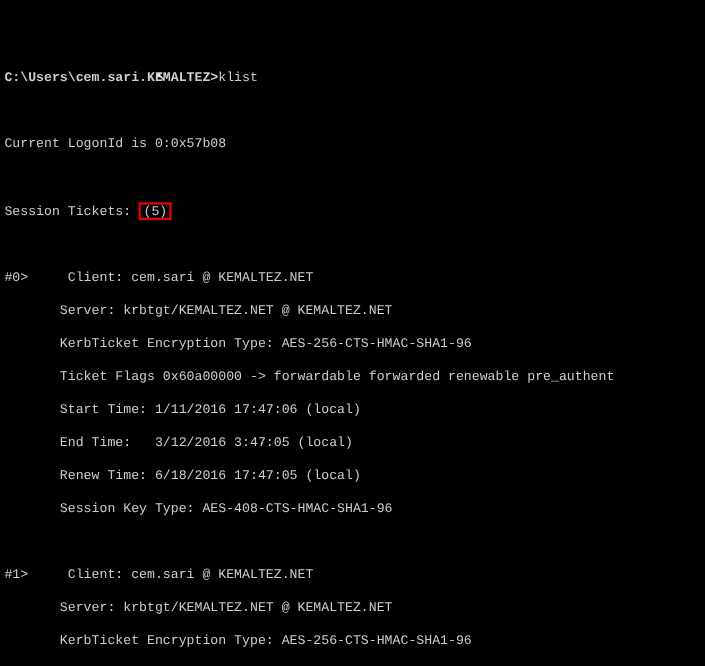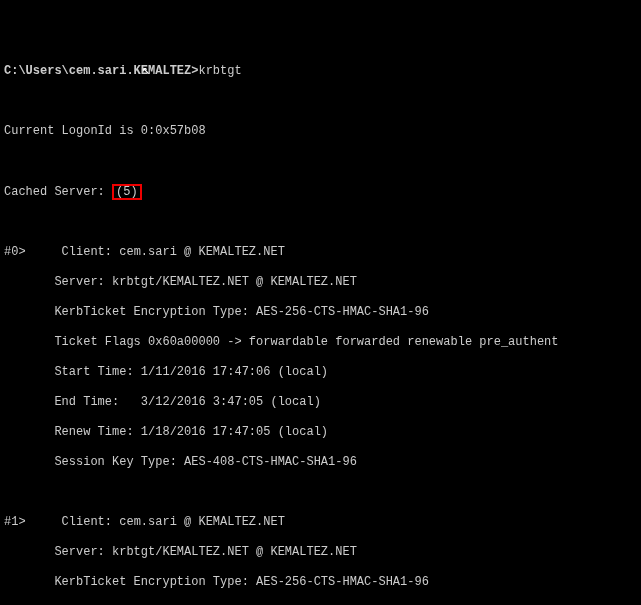--- a/index.html
+++ b/index.html
@@ -38,33 +38,33 @@
     .prompt {
       display: inline;
       font-weight: bold;
     }
   </style>
 </head>
 <body>
 
 
 
-<div class="line"><span class="prompt">C:\Users\cem.sari.KEMALTEZ&gt;</span><span>krbtgt</span></div>
+<div class="line"><span class="prompt">C:\Users\cem.sari.KEMALTEZ&gt;</span><span>klist</span></div>
 <div class="line"> </div>
 <div class="line">Current LogonId is 0:0x57b08</div>
 <div class="line"> </div>
-<div class="line"><span>Cached Server: </span><span class="highlight-box"><span>(5)</span></span><span class="cursor-arrow" style="left:142px; top:62px;">↖</span></div>
+<div class="line"><span>Session Tickets: </span><span class="highlight-box"><span>(5)</span></span><span class="cursor-arrow" style="left:142px; top:62px;">↖</span></div>
 <div class="line"> </div>
 <div class="line"><span>#0&gt;</span><span>     Client: cem.sari @ KEMALTEZ.NET</span></div>
 <div class="line">       Server: krbtgt/KEMALTEZ.NET @ KEMALTEZ.NET</div>
 <div class="line">       KerbTicket Encryption Type: AES-256-CTS-HMAC-SHA1-96</div>
 <div class="line">       Ticket Flags 0x60a00000 -&gt; forwardable forwarded renewable pre_authent</div>
 <div class="line">       Start Time: 1/11/2016 17:47:06 (local)</div>
 <div class="line">       End Time:   3/12/2016 3:47:05 (local)</div>
-<div class="line">       Renew Time: 1/18/2016 17:47:05 (local)</div>
+<div class="line">       Renew Time: 6/18/2016 17:47:05 (local)</div>
 <div class="line">       Session Key Type: AES-408-CTS-HMAC-SHA1-96</div>
 <div class="line"> </div>
 <div class="line"><span>#1&gt;</span><span>     Client: cem.sari @ KEMALTEZ.NET</span></div>
 <div class="line">       Server: krbtgt/KEMALTEZ.NET @ KEMALTEZ.NET</div>
 <div class="line">       KerbTicket Encryption Type: AES-256-CTS-HMAC-SHA1-96</div>
 
 
 
 
 

